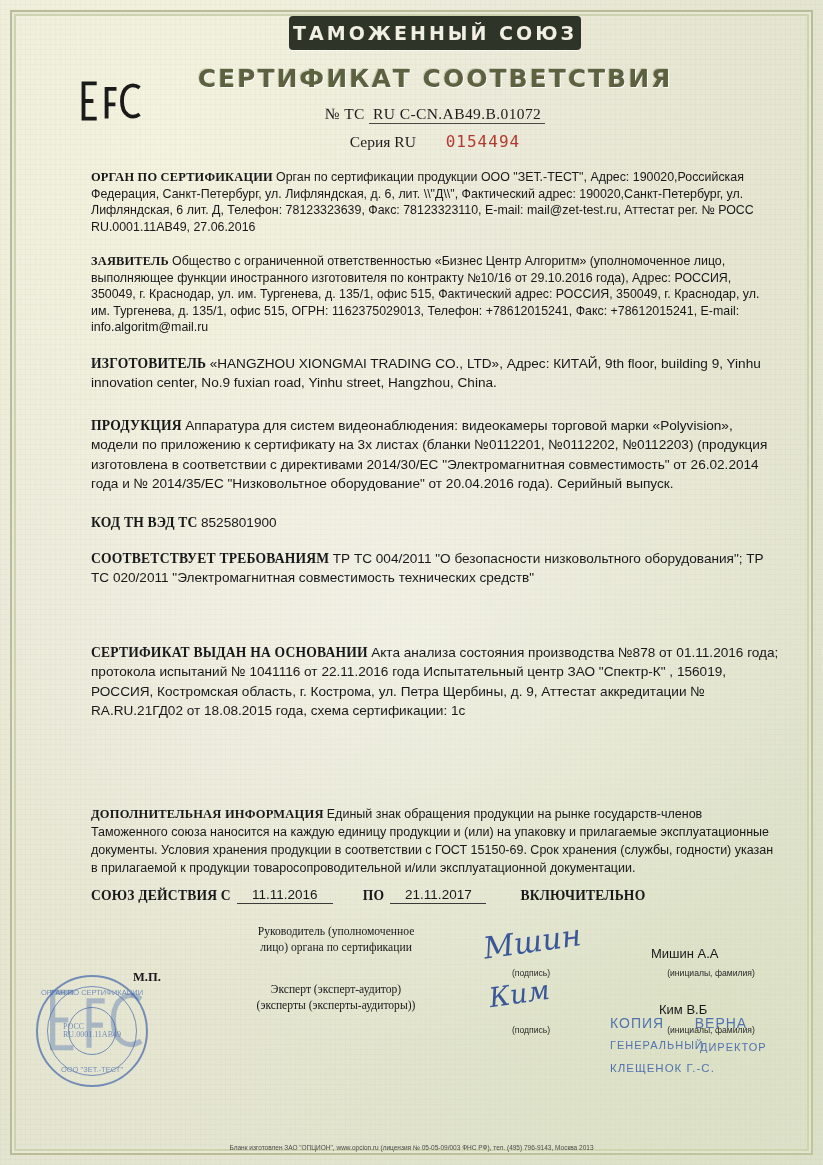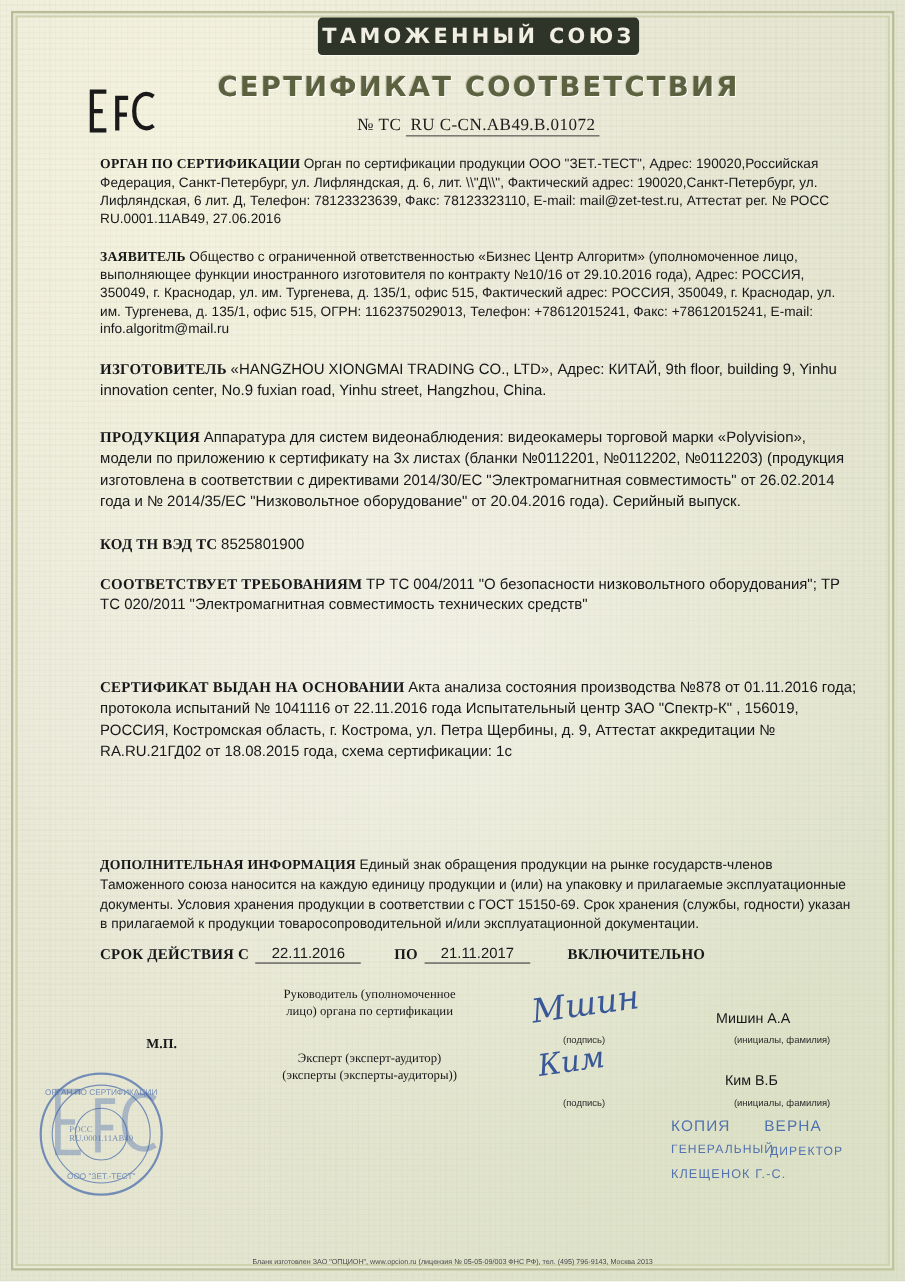--- a/index.html
+++ b/index.html
@@ -340,20 +340,24 @@
       <span>ТАМОЖЕННЫЙ СОЮЗ</span>
     </div>
 
     <div class="cert-title">СЕРТИФИКАТ СООТВЕТСТВИЯ</div>
 
     <div class="number-row">
       <span>№ ТС</span>
       <span class="num-underline">RU C-CN.АВ49.В.01072</span>
     </div>
 
+    <div class="series-row">
+      <span>Серия RU</span>
+      <span class="serial">0154494</span>
+    </div>
 
     <div class="block tight" style="margin-top:18px;">
       <span class="lbl-caps">ОРГАН ПО СЕРТИФИКАЦИИ</span>
       <span class="sans">Орган по сертификации продукции ООО "ЗЕТ.-ТЕСТ", Адрес: 190020,Российская Федерация, Санкт-Петербург, ул. Лифляндская, д. 6, лит. \\"Д\\", Фактический адрес: 190020,Санкт-Петербург, ул. Лифляндская, 6 лит. Д, Телефон: 78123323639, Факс: 78123323110, E-mail: mail@zet-test.ru, Аттестат рег. № РОСС RU.0001.11АВ49, 27.06.2016</span>
     </div>
 
     <div class="block tight" style="margin-top:18px;">
       <span class="lbl-caps">ЗАЯВИТЕЛЬ</span>
       <span class="sans">Общество с ограниченной ответственностью «Бизнес Центр Алгоритм» (уполномоченное лицо, выполняющее функции иностранного изготовителя по контракту №10/16 от 29.10.2016 года), Адрес: РОССИЯ, 350049, г. Краснодар, ул. им. Тургенева, д. 135/1, офис 515, Фактический адрес: РОССИЯ, 350049, г. Краснодар, ул. им. Тургенева, д. 135/1, офис 515, ОГРН: 1162375029013, Телефон: +78612015241, Факс: +78612015241, E-mail: info.algoritm@mail.ru</span>
     </div>
@@ -382,22 +386,22 @@
       <span class="lbl-caps">СЕРТИФИКАТ ВЫДАН НА ОСНОВАНИИ</span>
       <span class="sans">Акта анализа состояния производства №878 от 01.11.2016 года; протокола испытаний № 1041116 от 22.11.2016 года Испытательный центр ЗАО "Спектр-К" , 156019, РОССИЯ, Костромская область, г. Кострома, ул. Петра Щербины, д. 9, Аттестат аккредитации № RA.RU.21ГД02 от 18.08.2015 года, схема сертификации: 1с</span>
     </div>
 
     <div class="block block-extra">
       <span class="lbl-caps">ДОПОЛНИТЕЛЬНАЯ ИНФОРМАЦИЯ</span>
       <span class="sans">Единый знак обращения продукции на рынке государств-членов Таможенного союза наносится на каждую единицу продукции и (или) на упаковку и прилагаемые эксплуатационные документы. Условия хранения продукции в соответствии с ГОСТ 15150-69. Срок хранения (службы, годности) указан в прилагаемой к продукции товаросопроводительной и/или эксплуатационной документации.</span>
     </div>
 
     <div class="validity">
-      <span class="lbl-caps">СРОК ДЕЙСТВИЯ С</span>
-      <span class="u">22.11.2016</span>
+      <span class="lbl-caps">СОЮЗ ДЕЙСТВИЯ С</span>
+      <span class="u">11.11.2016</span>
       <span class="lbl-caps" style="margin-left:24px;">ПО</span>
       <span class="u">21.11.2017</span>
       <span class="lbl-caps" style="margin-left:28px;">ВКЛЮЧИТЕЛЬНО</span>
     </div>
 
     <div class="sig-area">
       <div class="mp">М.П.</div>
 
       <div class="sig-left">
         <div>Руководитель (уполномоченное</div>

